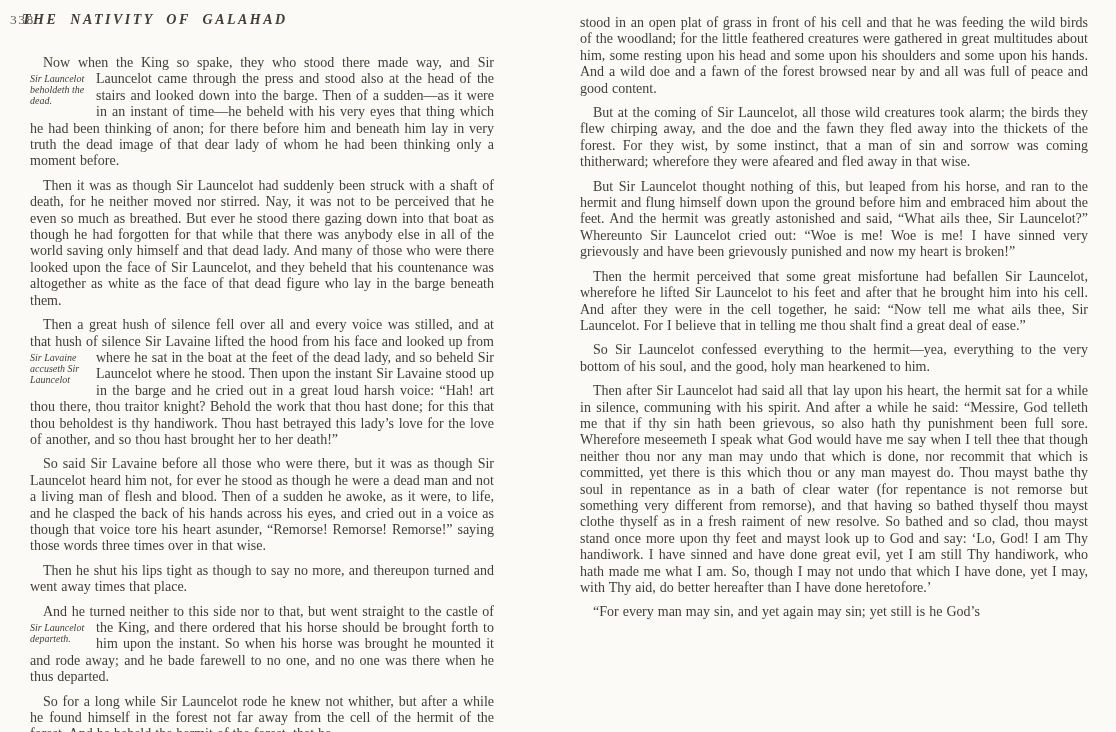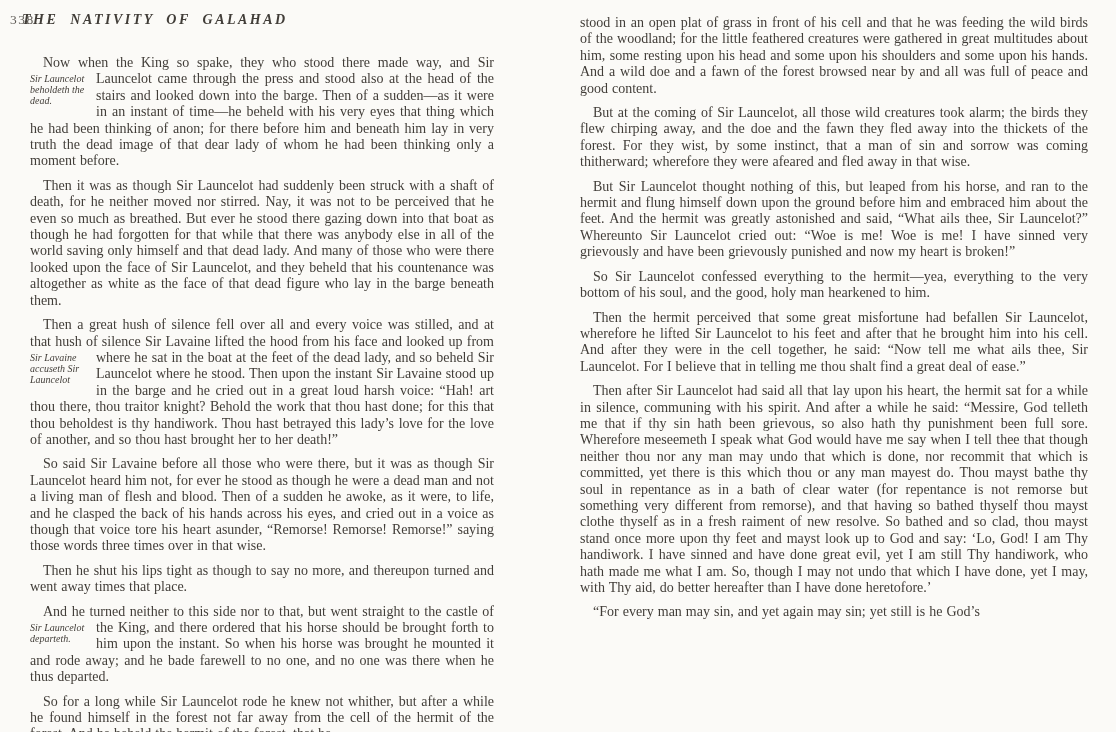--- a/index.html
+++ b/index.html
@@ -89,20 +89,20 @@
         <p class="para">And he turned neither to this side nor to that, but went straight to the castle of the King, and there ordered that his horse should be brought <span class="sidenote" style="height: 32.8px;">Sir Launcelot departeth.</span>forth to him upon the instant. So when his horse was brought he mounted it and rode away; and he bade farewell to no one, and no one was there when he thus departed.</p>
         <p class="para">So for a long while Sir Launcelot rode he knew not whither, but after a while he found himself in the forest not far away from the cell of the hermit of the forest. And he beheld the hermit of the forest, that he</p>
       </div>
   </section>
 
   <section class="page page-right">
     <div class="page-body">
         <p class="para no-indent">stood in an open plat of grass in front of his cell and that he was feeding the wild birds of the woodland; for the little feathered creatures were gathered in great multitudes about him, some resting upon his head and some upon his shoulders and some upon his hands. And a wild doe and a fawn of the forest browsed near by and all was full of peace and good content.</p>
         <p class="para">But at the coming of Sir Launcelot, all those wild creatures took alarm; the birds they flew chirping away, and the doe and the fawn they fled away into the thickets of the forest. For they wist, by some instinct, that a man of sin and sorrow was coming thitherward; wherefore they were afeared and fled away in that wise.</p>
         <p class="para">But Sir Launcelot thought nothing of this, but leaped from his horse, and ran to the hermit and flung himself down upon the ground before him and embraced him about the feet. And the hermit was greatly astonished and said, “What ails thee, Sir Launcelot?” Whereunto Sir Launcelot cried out: “Woe is me! Woe is me! I have sinned very grievously and have been grievously punished and now my heart is broken!”</p>
+        <p class="para">Then the hermit perceived that some great misfortune had befallen Sir Launcelot, wherefore he lifted Sir Launcelot to his feet and after that he brought him into his cell. And after they were in the cell together, he said: “Now tell me what ails thee, Sir Launcelot. For I believe that in telling me thou shalt find a great deal of ease.”</p>
         <p class="para">So Sir Launcelot confessed everything to the hermit—yea, everything to the very bottom of his soul, and the good, holy man hearkened to him.</p>
-        <p class="para">Then the hermit perceived that some great misfortune had befallen Sir Launcelot, wherefore he lifted Sir Launcelot to his feet and after that he brought him into his cell. And after they were in the cell together, he said: “Now tell me what ails thee, Sir Launcelot. For I believe that in telling me thou shalt find a great deal of ease.”</p>
         <p class="para">Then after Sir Launcelot had said all that lay upon his heart, the hermit sat for a while in silence, communing with his spirit. And after a while he said: “Messire, God telleth me that if thy sin hath been grievous, so also hath thy punishment been full sore. Wherefore meseemeth I speak what God would have me say when I tell thee that though neither thou nor any man may undo that which is done, nor recommit that which is committed, yet there is this which thou or any man mayest do. Thou mayst bathe thy soul in repentance as in a bath of clear water (for repentance is not remorse but something very different from remorse), and that having so bathed thyself thou mayst clothe thyself as in a fresh raiment of new resolve. So bathed and so clad, thou mayst stand once more upon thy feet and mayst look up to God and say: ‘Lo, God! I am Thy handiwork. I have sinned and have done great evil, yet I am still Thy handiwork, who hath made me what I am. So, though I may not undo that which I have done, yet I may, with Thy aid, do better hereafter than I have done heretofore.’</p>
         <p class="para">“For every man may sin, and yet again may sin; yet still is he God’s</p>
       </div>
   </section>
 
 </div>
 
 </body></html>

